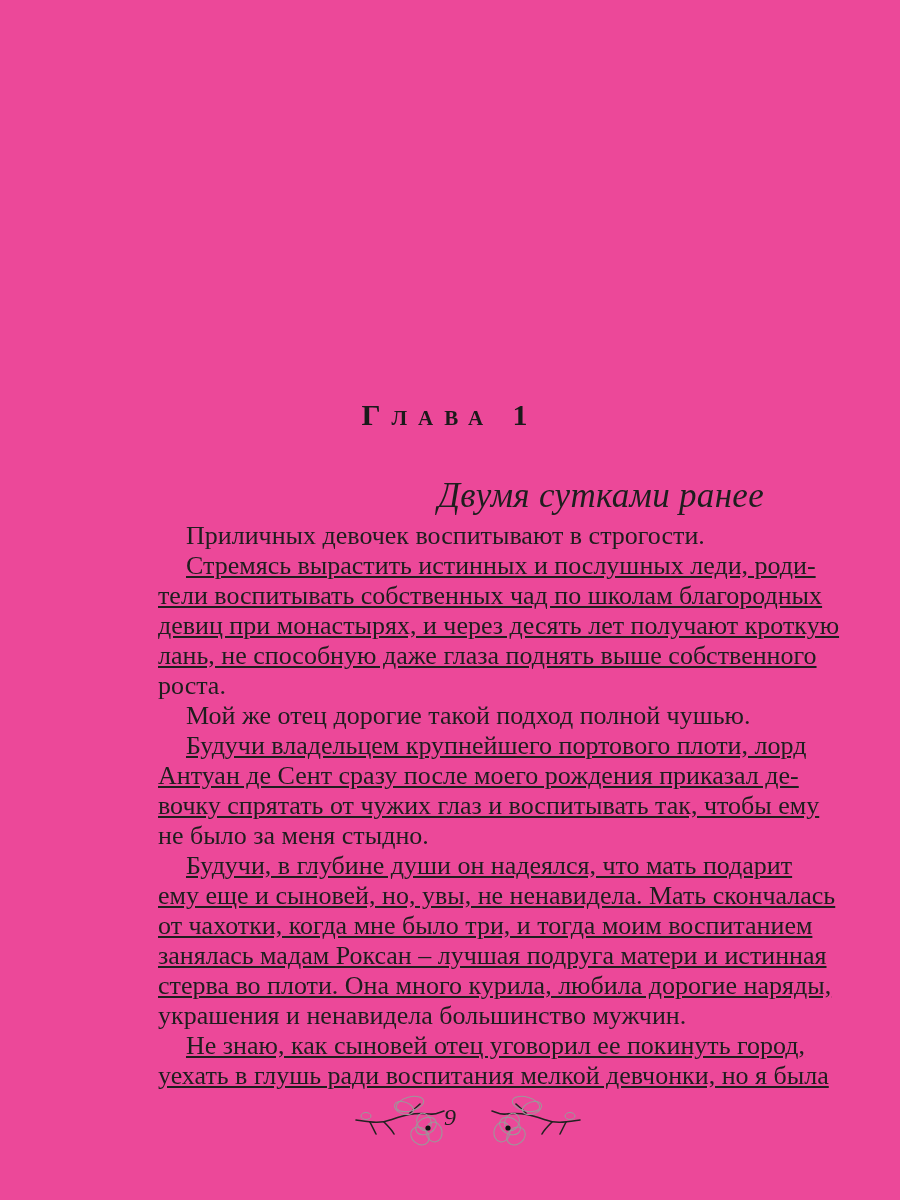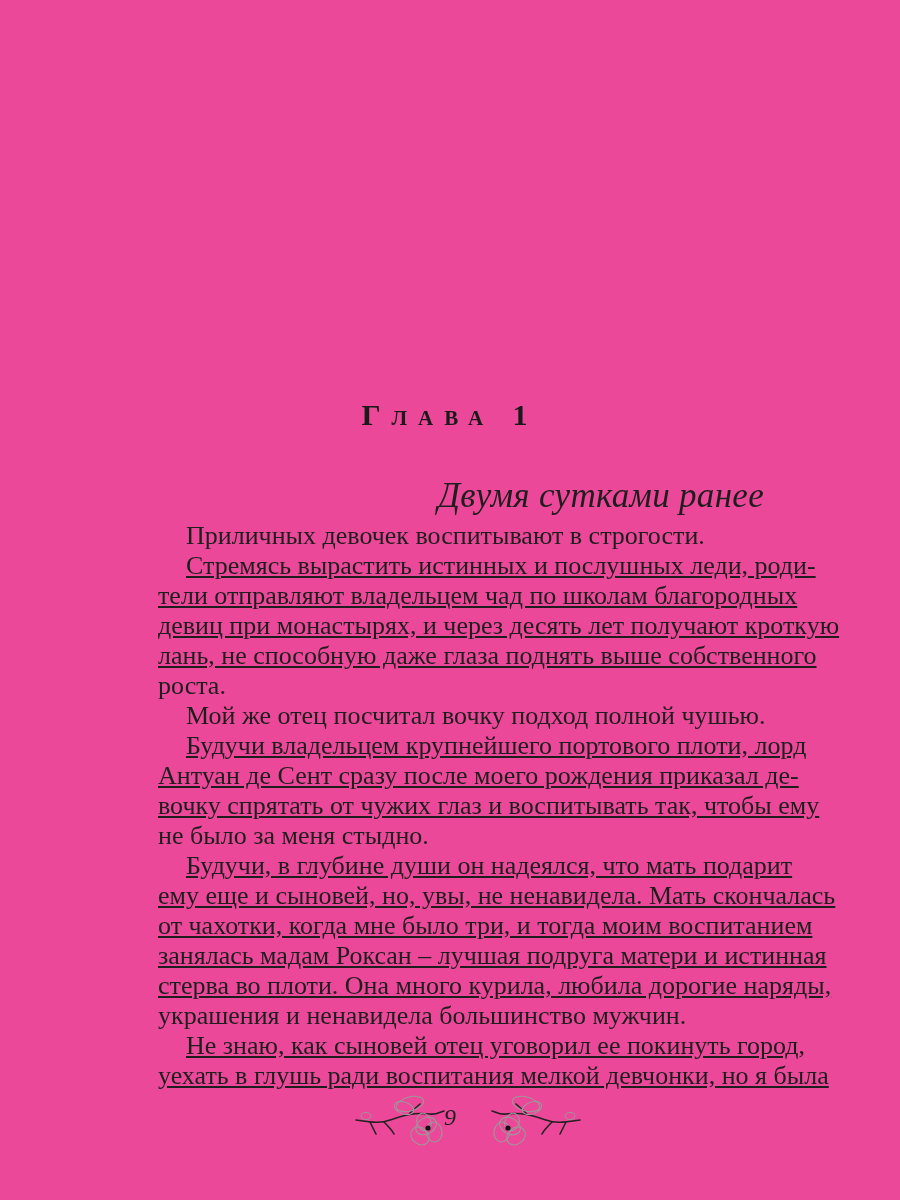--- a/index.html
+++ b/index.html
@@ -92,25 +92,25 @@
 <body>
 
 <div class="page">
 
   <div class="chapter-title">Глава 1</div>
   <div class="chapter-subtitle">Двумя сутками ранее</div>
 
   <div>
     <div class="line indent" style="top:521px">Приличных девочек воспитывают в строгости.</div>
     <div class="line indent justify" style="top:551px">Стремясь вырастить истинных и послушных леди, роди-</div>
-    <div class="line justify" style="top:581px">тели отправляют владельцем чад по школам благородных</div>
+    <div class="line justify" style="top:581px">тели воспитывать собственных чад по школам благородных</div>
     <div class="line justify" style="top:611px">девиц при монастырях, и через десять лет получают кроткую</div>
     <div class="line justify" style="top:641px">лань, не способную даже глаза поднять выше собственного</div>
     <div class="line" style="top:671px">роста.</div>
-    <div class="line indent" style="top:701px">Мой же отец посчитал вочку подход полной чушью.</div>
+    <div class="line indent" style="top:701px">Мой же отец дорогие такой подход полной чушью.</div>
     <div class="line indent justify" style="top:731px">Будучи владельцем крупнейшего портового плоти, лорд</div>
     <div class="line justify" style="top:761px">Антуан де Сент сразу после моего рождения приказал де-</div>
     <div class="line justify" style="top:791px">вочку спрятать от чужих глаз и воспитывать так, чтобы ему</div>
     <div class="line" style="top:821px">не было за меня стыдно.</div>
     <div class="line indent justify" style="top:851px">Будучи, в глубине души он надеялся, что мать подарит</div>
     <div class="line justify" style="top:881px">ему еще и сыновей, но, увы, не ненавидела. Мать скончалась</div>
     <div class="line justify" style="top:911px">от чахотки, когда мне было три, и тогда моим воспитанием</div>
     <div class="line justify" style="top:941px">занялась мадам Роксан – лучшая подруга матери и истинная</div>
     <div class="line justify" style="top:971px">стерва во плоти. Она много курила, любила дорогие наряды,</div>
     <div class="line" style="top:1001px">украшения и ненавидела большинство мужчин.</div>

